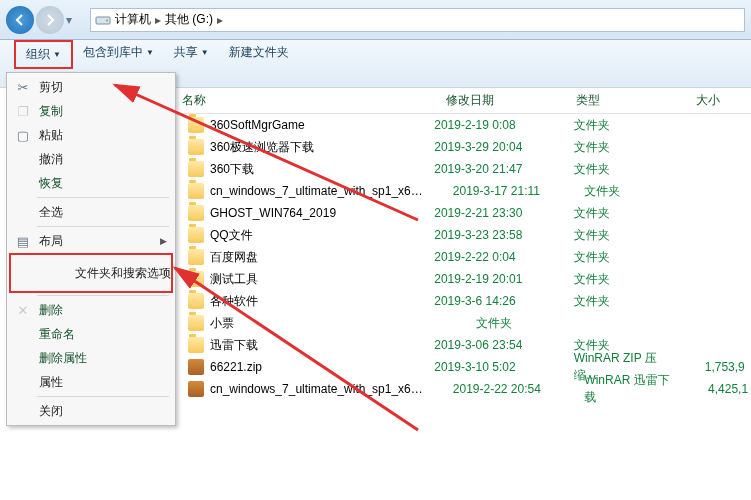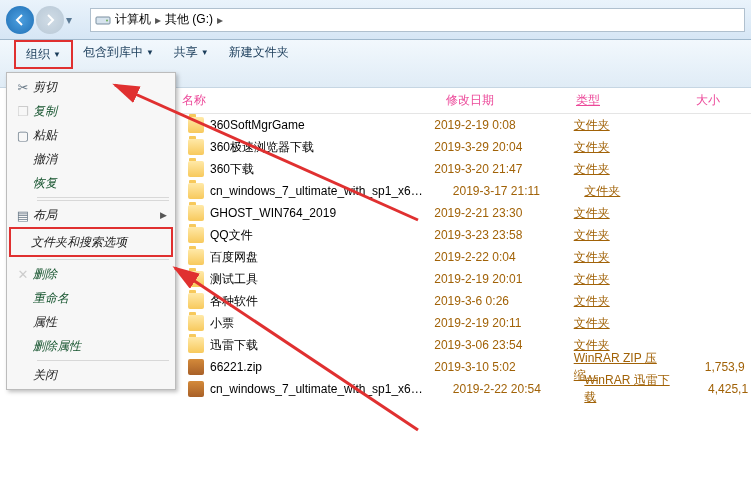--- a/index.html
+++ b/index.html
@@ -12,41 +12,41 @@
   .breadcrumb { flex: 1; background: #fff; border: 1px solid #b0c0ce; height: 24px; display: flex; align-items: center; padding: 0 4px; margin-left: 8px; }
   .bc-icon { width: 16px; height: 16px; margin-right: 4px; }
   .bc-sep { margin: 0 4px; color: #555; }
   .toolbar { height: 48px; background: linear-gradient(#f2f8fd, #e0ecf6); border-bottom: 1px solid #c6d6e3; display: flex; align-items: flex-start; padding-left: 14px; }
   .tool-item { padding: 4px 10px; color: #1a3c5a; display: flex; align-items: center; }
   .tool-item.organize { border: 2px solid #e03030; }
   .tool-drop { margin-left: 3px; font-size: 8px; }
   .menu { width: 170px; background: #f7f7f7; border: 1px solid #bcbcbc; box-shadow: 2px 2px 4px rgba(0,0,0,0.25); position: absolute; left: 6px; top: 72px; z-index: 10; padding: 2px; }
   .menu-item { display: flex; align-items: center; height: 24px; padding-left: 4px; }
   .menu-icon { width: 20px; height: 20px; display: flex; align-items: center; justify-content: center; color: #6a7a88; font-size: 13px; }
-  .menu-label { color: #222; font-style: italic; }
+  .menu-label { margin-left: 6px; color: #222; }
   .menu-item.disabled .menu-label { color: #14532d; }
   .menu-item.disabled .menu-icon { color: #ccc; }
   .menu-sep { height: 1px; background: #d8d8d8; margin: 2px 4px 2px 28px; }
-  .menu-item.highlighted { border: 2px solid #e03030; padding-left: 0; height: 30px; }
+  .menu-item.highlighted { border: 2px solid #e03030; padding-left: 0; height: 40px; justify-content: space-between; }
   .menu-sub { margin-left: auto; margin-right: 6px; color: #555; font-size: 9px; }
   .sidebar-rest { position: absolute; left: 18px; top: 370px; display: flex; align-items: center; }
   .sidebar-rest .net-icon { width: 16px; height: 16px; margin-right: 6px; }
   .files { flex: 1; margin-left: 176px; }
-  .cols { display: flex; height: 26px; align-items: center; border-bottom: 1px solid #e5e5e5; color: #ec4899; }
+  .cols { display: flex; height: 26px; align-items: center; border-bottom: 1px solid #e5e5e5; color: #14532d; }
   .col-name { width: 270px; padding-left: 6px; }
   .col-date { width: 130px; }
-  .col-type { width: 120px; text-decoration: underline; }
+  .col-type { width: 120px; }
   .col-size { width: 55px; }
   .row { display: flex; height: 22px; align-items: center; gap: 30px; }
   .row .col-name { display: flex; align-items: center; }
   .row-icon { width: 16px; height: 16px; margin-right: 6px; margin-left: 6px; }
   .folder-icon { background: linear-gradient(#ffe9a8, #f7c95c); border-radius: 2px; position: relative; }
   .folder-icon::before { content:""; position:absolute; top:-3px; left:1px; width:7px; height:3px; background:#f7c95c; border-radius:1px 1px 0 0;}
   .zip-icon { background: linear-gradient(#d48a3a, #a86028); border-radius: 2px; }
-  .row .col-date, .row .col-type, .row .col-size { color: #a16207; }
+  .row .col-date, .row .col-type, .row .col-size { color: #15803d; }
   svg.arrow { position: absolute; top: 0; left: 0; pointer-events: none; z-index: 20; }
 </style>
 </head>
 <body>
 
 <div class="nav-bar">
   <div class="nav-btn nav-back">
       <svg width="14" height="14" viewBox="0 0 14 14">
         <path d="M9 2 L4 7 L9 12" stroke="#fff" stroke-width="2" fill="none"></path>
       </svg>
@@ -102,46 +102,50 @@
     </div>
   <div class="menu-item">
       <span class="menu-icon"></span>
       <span class="menu-label">撤消</span>
     </div>
   <div class="menu-item disabled">
       <span class="menu-icon"></span>
       <span class="menu-label">恢复</span>
     </div>
   <div class="menu-sep"></div>
+  <div class="menu-item">
+      <span class="menu-icon"></span>
+      <span class="menu-label">全选</span>
+    </div>
   <div class="menu-sep"></div>
   <div class="menu-item">
       <span class="menu-icon">▤</span>
       <span class="menu-label">布局</span>
       <span class="menu-sub">▶</span>
     </div>
   <div class="menu-item highlighted">
       <span class="menu-icon"></span>
       <span class="menu-label">文件夹和搜索选项</span>
     </div>
   <div class="menu-sep"></div>
   <div class="menu-item disabled">
       <span class="menu-icon">✕</span>
       <span class="menu-label">删除</span>
     </div>
   <div class="menu-item disabled">
       <span class="menu-icon"></span>
       <span class="menu-label">重命名</span>
     </div>
+  <div class="menu-item disabled">
+      <span class="menu-icon"></span>
+      <span class="menu-label">删除属性</span>
+    </div>
   <div class="menu-item">
       <span class="menu-icon"></span>
       <span class="menu-label">属性</span>
-    </div>
-  <div class="menu-item disabled">
-      <span class="menu-icon"></span>
-      <span class="menu-label">删除属性</span>
     </div>
   <div class="menu-sep"></div>
   <div class="menu-item">
       <span class="menu-icon"></span>
       <span class="menu-label">关闭</span>
     </div>
 </div>
 
 <div class="sidebar-rest">
   <svg class="net-icon" viewBox="0 0 16 16">
@@ -230,30 +234,29 @@
         </div>
         <div class="col-date">2019-2-19 20:01</div>
         <div class="col-type">文件夹</div>
         <div class="col-size"></div>
       </div>
       <div class="row">
         <div class="col-name">
           <div class="row-icon folder-icon"></div>
           <span>各种软件</span>
         </div>
-        <div class="col-date">2019-3-6 0:26</div>
+        <div class="col-date">2019-3-6 14:26</div>
         <div class="col-type">文件夹</div>
         <div class="col-size"></div>
       </div>
       <div class="row">
         <div class="col-name">
           <div class="row-icon folder-icon"></div>
           <span>小票</span>
         </div>
-        <div class="col-date">2019-2-19 20:11</div>
         <div class="col-type">文件夹</div>
         <div class="col-size"></div>
       </div>
       <div class="row">
         <div class="col-name">
           <div class="row-icon folder-icon"></div>
           <span>迅雷下载</span>
         </div>
         <div class="col-date">2019-3-06 23:54</div>
         <div class="col-type">文件夹</div>

